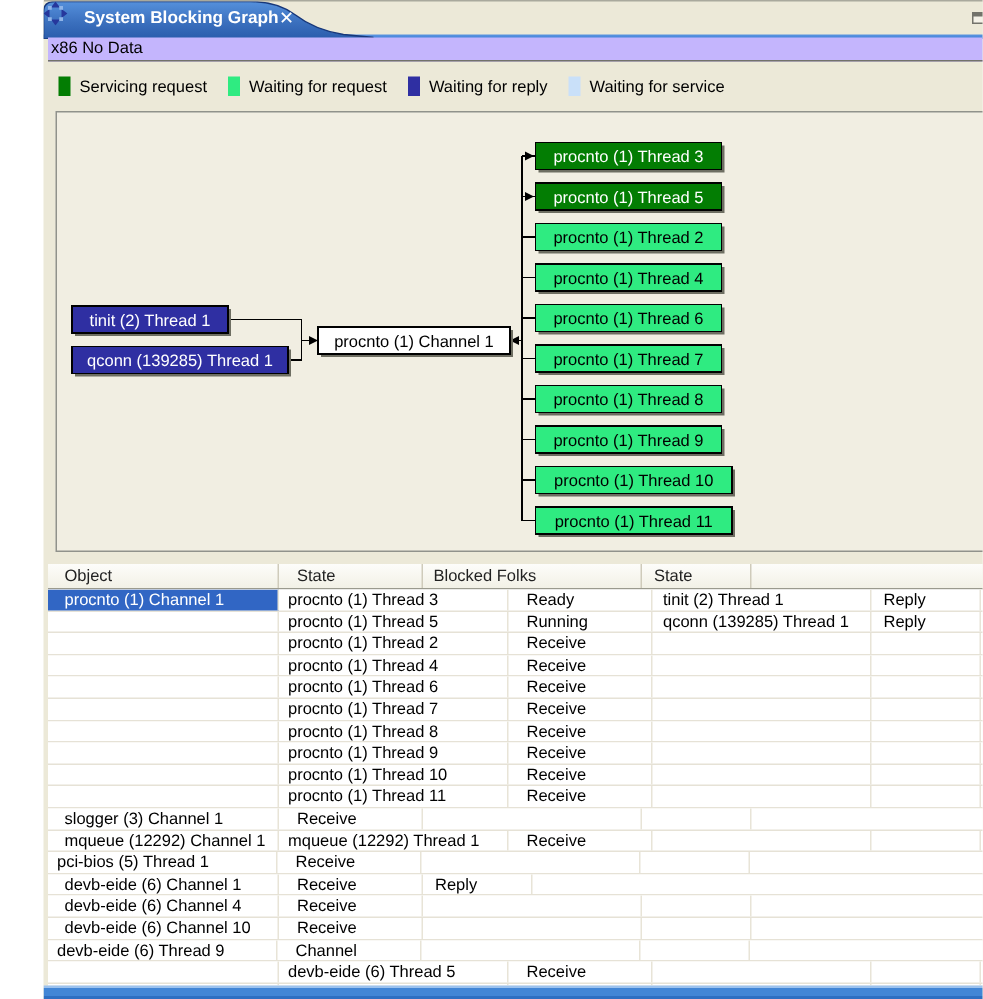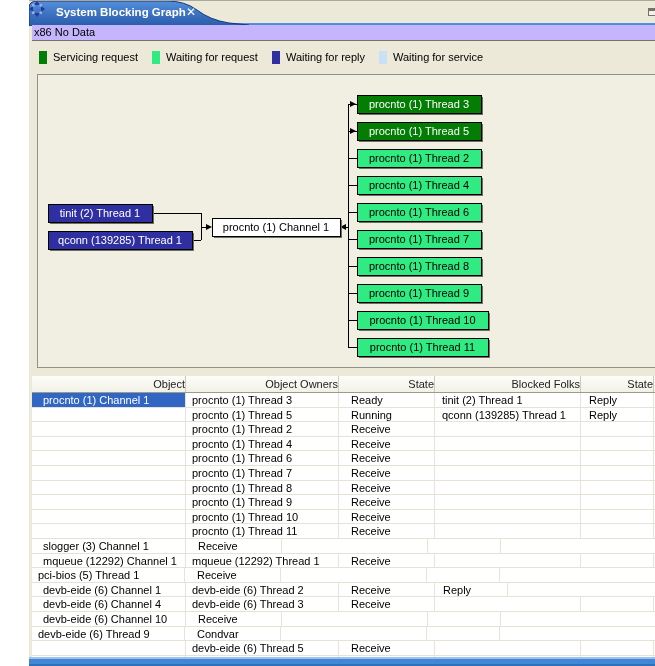--- a/index.html
+++ b/index.html
@@ -25,33 +25,33 @@
   .winbtn { position:absolute; top:7px; }
   .btn-min { left:619px; width:12px; height:8px; border:1px solid #73736B; border-top:3px solid #73736B; background:#F4F2E8; }
   .btn-max { left:636px; width:13px; height:12px; border:1px solid #73736B; border-top:3px solid #73736B; background:#F4F2E8; top:5px; }
 
   
   .statusbar { position:absolute; left:3px; top:25px; width:649px; height:16px; background:#c4b5fd;
                border-bottom:1px solid #72726A; line-height:15px; padding-left:2px; }
 
   
   .legend { position:absolute; left:10px; top:49px; height:16px; display:flex; align-items:center; }
-  .legend-item { display:flex; align-items:center; margin-right:14px; }
+  .legend-item { display:flex; align-items:flex-end; margin-right:14px; }
   .legend-swatch { width:8px; height:13px; margin-right:6px; }
 
   
   .panel { position:absolute; left:8px; top:74px; width:639px; height:294px;
            background:#F1EEE2; border:1px solid #90928B; }
   .panel svg { display:block; }
   .gnode-text { font-family:"Liberation Sans","DejaVu Sans",sans-serif; font-size:11px; }
 
   
   .tablearea { position:absolute; left:3px; top:376px; width:649px; height:281px; background:#FBFAF5; overflow:hidden; }
   .thead { position:absolute; left:0; top:0; width:624px; height:17px; display:flex;
-           background:linear-gradient(180deg,#FDFDFA,#F2F1E6); border-bottom:1px solid #9A9A8E;text-align:right; }
+           background:linear-gradient(180deg,#FDFDFA,#F2F1E6); border-bottom:1px solid #9A9A8E; }
   .th { border-right:1px solid #CFCBBB; line-height:16px; color:#222; overflow:hidden; white-space:nowrap; }
   .tbody { position:absolute; left:0; top:17px; width:624px; height:264px; overflow:hidden; background:#fff; }
   .trow { display:flex; height:14.6px; border-bottom:1px solid #E6E2D6; background:#fff; }
   .td { border-right:1px solid #E8E4D7; line-height:14px; overflow:hidden; white-space:nowrap; }
   .c0 { width:154px; padding-left:11px; }
   .c1 { width:153px; padding-left:6px; }
   .c2 { width:96px;  padding-left:12px; }
   .c3 { width:146px; padding-left:7px; }
   .c4 { width:73px;  padding-left:8px; }
   .cf { flex:1; border-right:none; }
@@ -189,21 +189,20 @@
         <text x="384.5" y="249" text-anchor="middle" fill="#000" class="gnode-text">procnto (1) Thread 10</text>
         <rect x="321" y="265" width="131" height="18" fill="#6E6E62"></rect>
         <rect x="319" y="263" width="131" height="18" fill="#2FEB81" stroke="#000" stroke-width="1" shape-rendering="crispEdges"></rect>
         <text x="384.5" y="276" text-anchor="middle" fill="#000" class="gnode-text">procnto (1) Thread 11</text>
       </svg>
   </div>
 
   <div class="tablearea">
     <div class="thead">
       <div class="th c0">Object</div>
-      <div class="th c1">Object Owners</div>
       <div class="th c2">State</div>
       <div class="th c3">Blocked Folks</div>
       <div class="th c4">State</div>
       <div class="th cf"></div>
     </div>
     <div class="tbody" id="table-body">
         <div class="trow">
           <div class="td c0 selected">procnto (1) Channel 1</div>
           <div class="td c1">procnto (1) Thread 3</div>
           <div class="td c2">Ready</div>
@@ -300,43 +299,41 @@
         </div>
         <div class="trow">
           <div class="td c1">pci-bios (5) Thread 1</div>
           <div class="td c2">Receive</div>
           <div class="td c3"></div>
           <div class="td c4"></div>
           <div class="td cf"></div>
         </div>
         <div class="trow">
           <div class="td c0">devb-eide (6) Channel 1</div>
-          <div class="td c1">devb-eide (6) Thread 2</div>
           <div class="td c2">Receive</div>
           <div class="td c4">Reply</div>
           <div class="td cf"></div>
         </div>
         <div class="trow">
           <div class="td c0">devb-eide (6) Channel 4</div>
-          <div class="td c1">devb-eide (6) Thread 3</div>
           <div class="td c2">Receive</div>
           <div class="td c3"></div>
           <div class="td c4"></div>
           <div class="td cf"></div>
         </div>
         <div class="trow">
           <div class="td c0">devb-eide (6) Channel 10</div>
           <div class="td c2">Receive</div>
           <div class="td c3"></div>
           <div class="td c4"></div>
           <div class="td cf"></div>
         </div>
         <div class="trow">
           <div class="td c1">devb-eide (6) Thread 9</div>
-          <div class="td c2">Condvar</div>
+          <div class="td c2">Channel</div>
           <div class="td c3"></div>
           <div class="td c4"></div>
           <div class="td cf"></div>
         </div>
         <div class="trow">
           <div class="td c0"></div>
           <div class="td c1">devb-eide (6) Thread 5</div>
           <div class="td c2">Receive</div>
           <div class="td c3"></div>
           <div class="td c4"></div>

